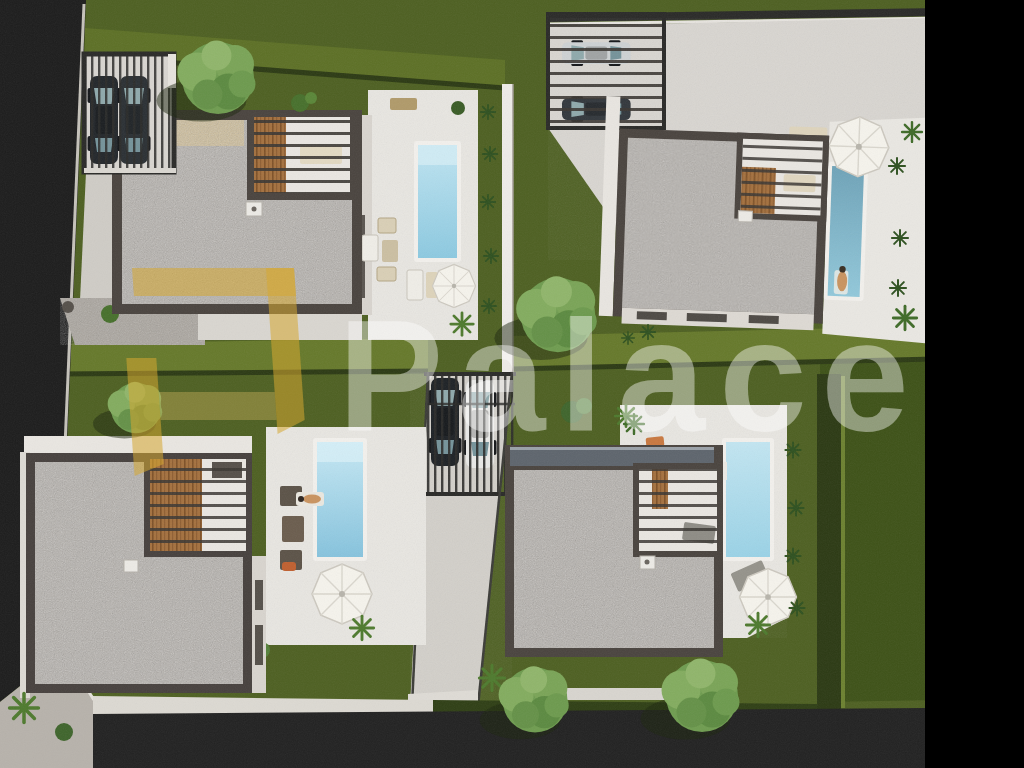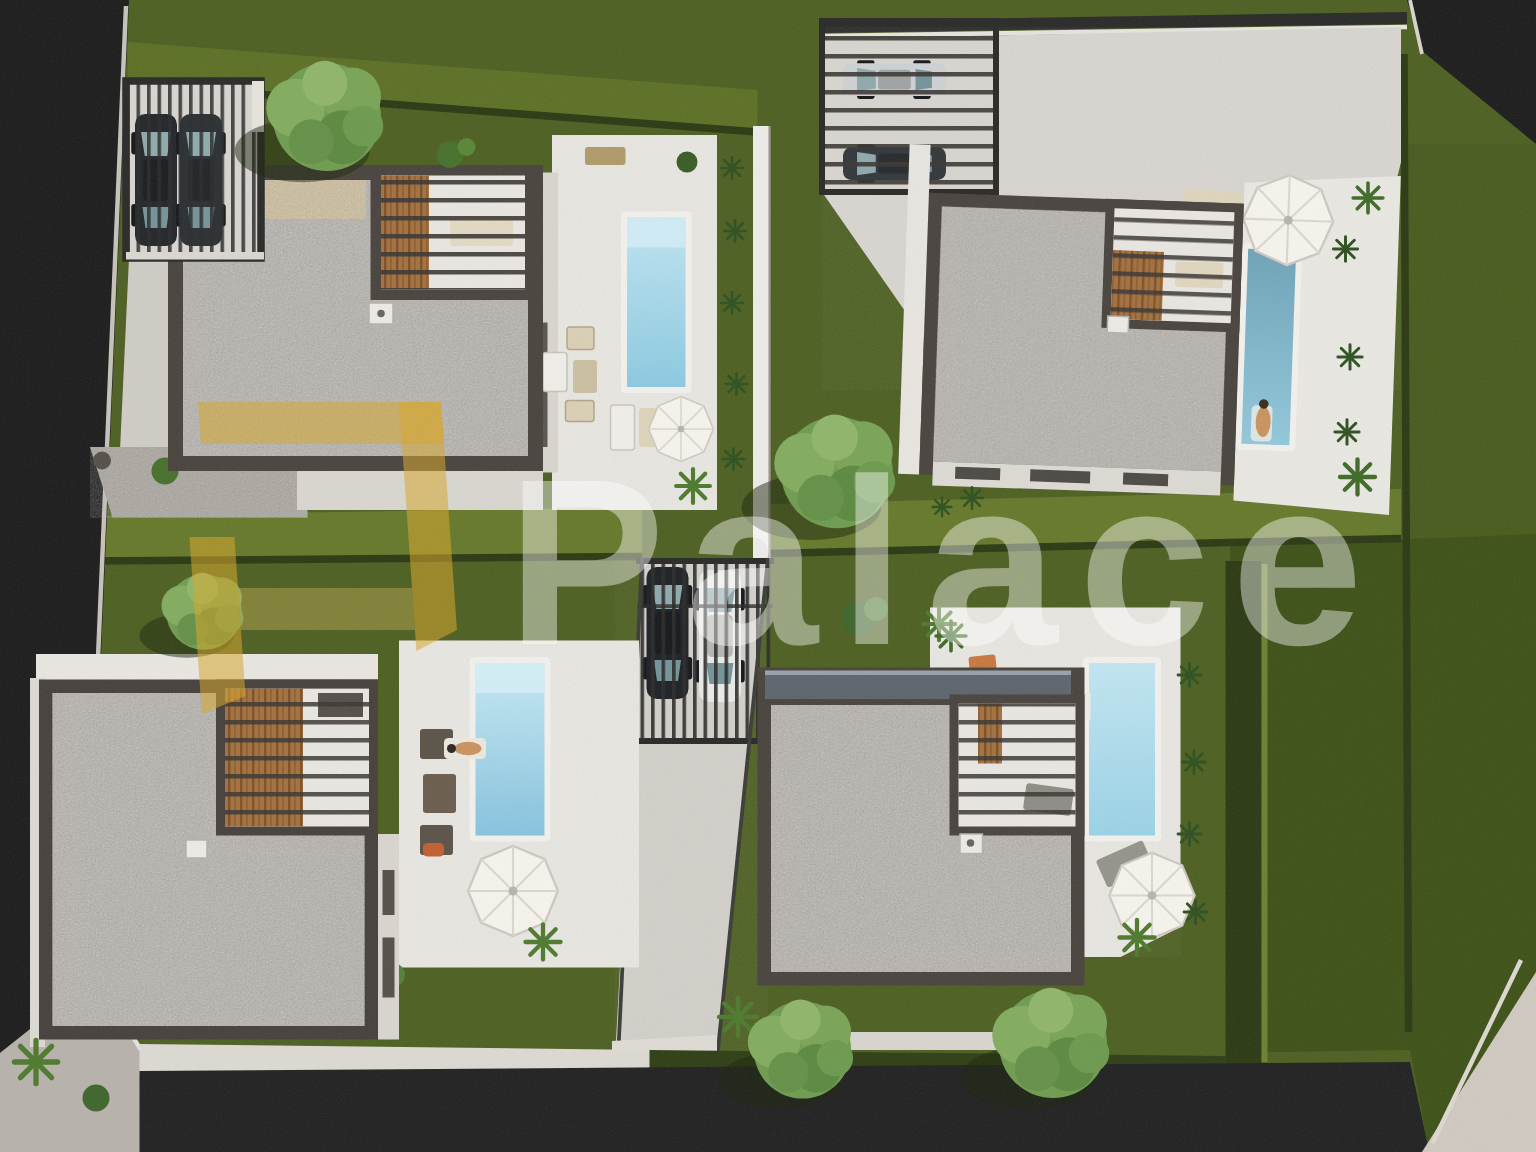--- a/index.html
+++ b/index.html
@@ -1,17 +1,17 @@
 <!DOCTYPE html>
 <html><head>
 <meta charset="utf-8">
 <style>
   html,body{margin:0;padding:0;background:#000;}
-  .stage{position:relative;width:1024px;height:768px;overflow:hidden;
-         font-family:"Liberation Sans",sans-serif;background:#a16207;}
+  .stage{position:relative;width:925px;height:768px;overflow:hidden;
+         font-family:"Liberation Sans",sans-serif;background:#6d28d9;}
   .stage svg{position:absolute;left:0;top:0;display:block;}
   .wm{position:absolute;left:0;top:0;width:100%;height:100%;pointer-events:none;}
   .wm-brand{position:absolute;left:338px;top:296px;font-size:158px;font-weight:bold;
             letter-spacing:14px;line-height:1;color:rgba(255,255,255,0.42);
             white-space:nowrap;}
   .wm-tag{position:absolute;left:362px;top:429px;font-size:29px;font-weight:bold;
           letter-spacing:3.2px;color:rgba(255,255,255,0.38);white-space:nowrap;}
 </style>
 </head>
 <body>

